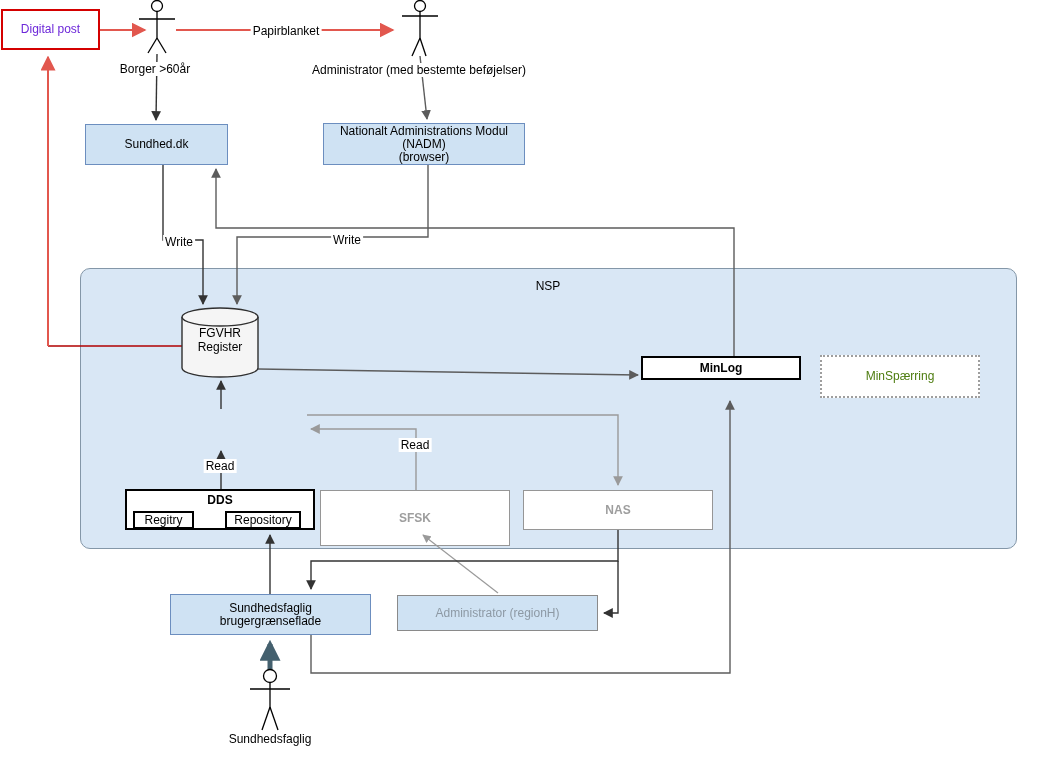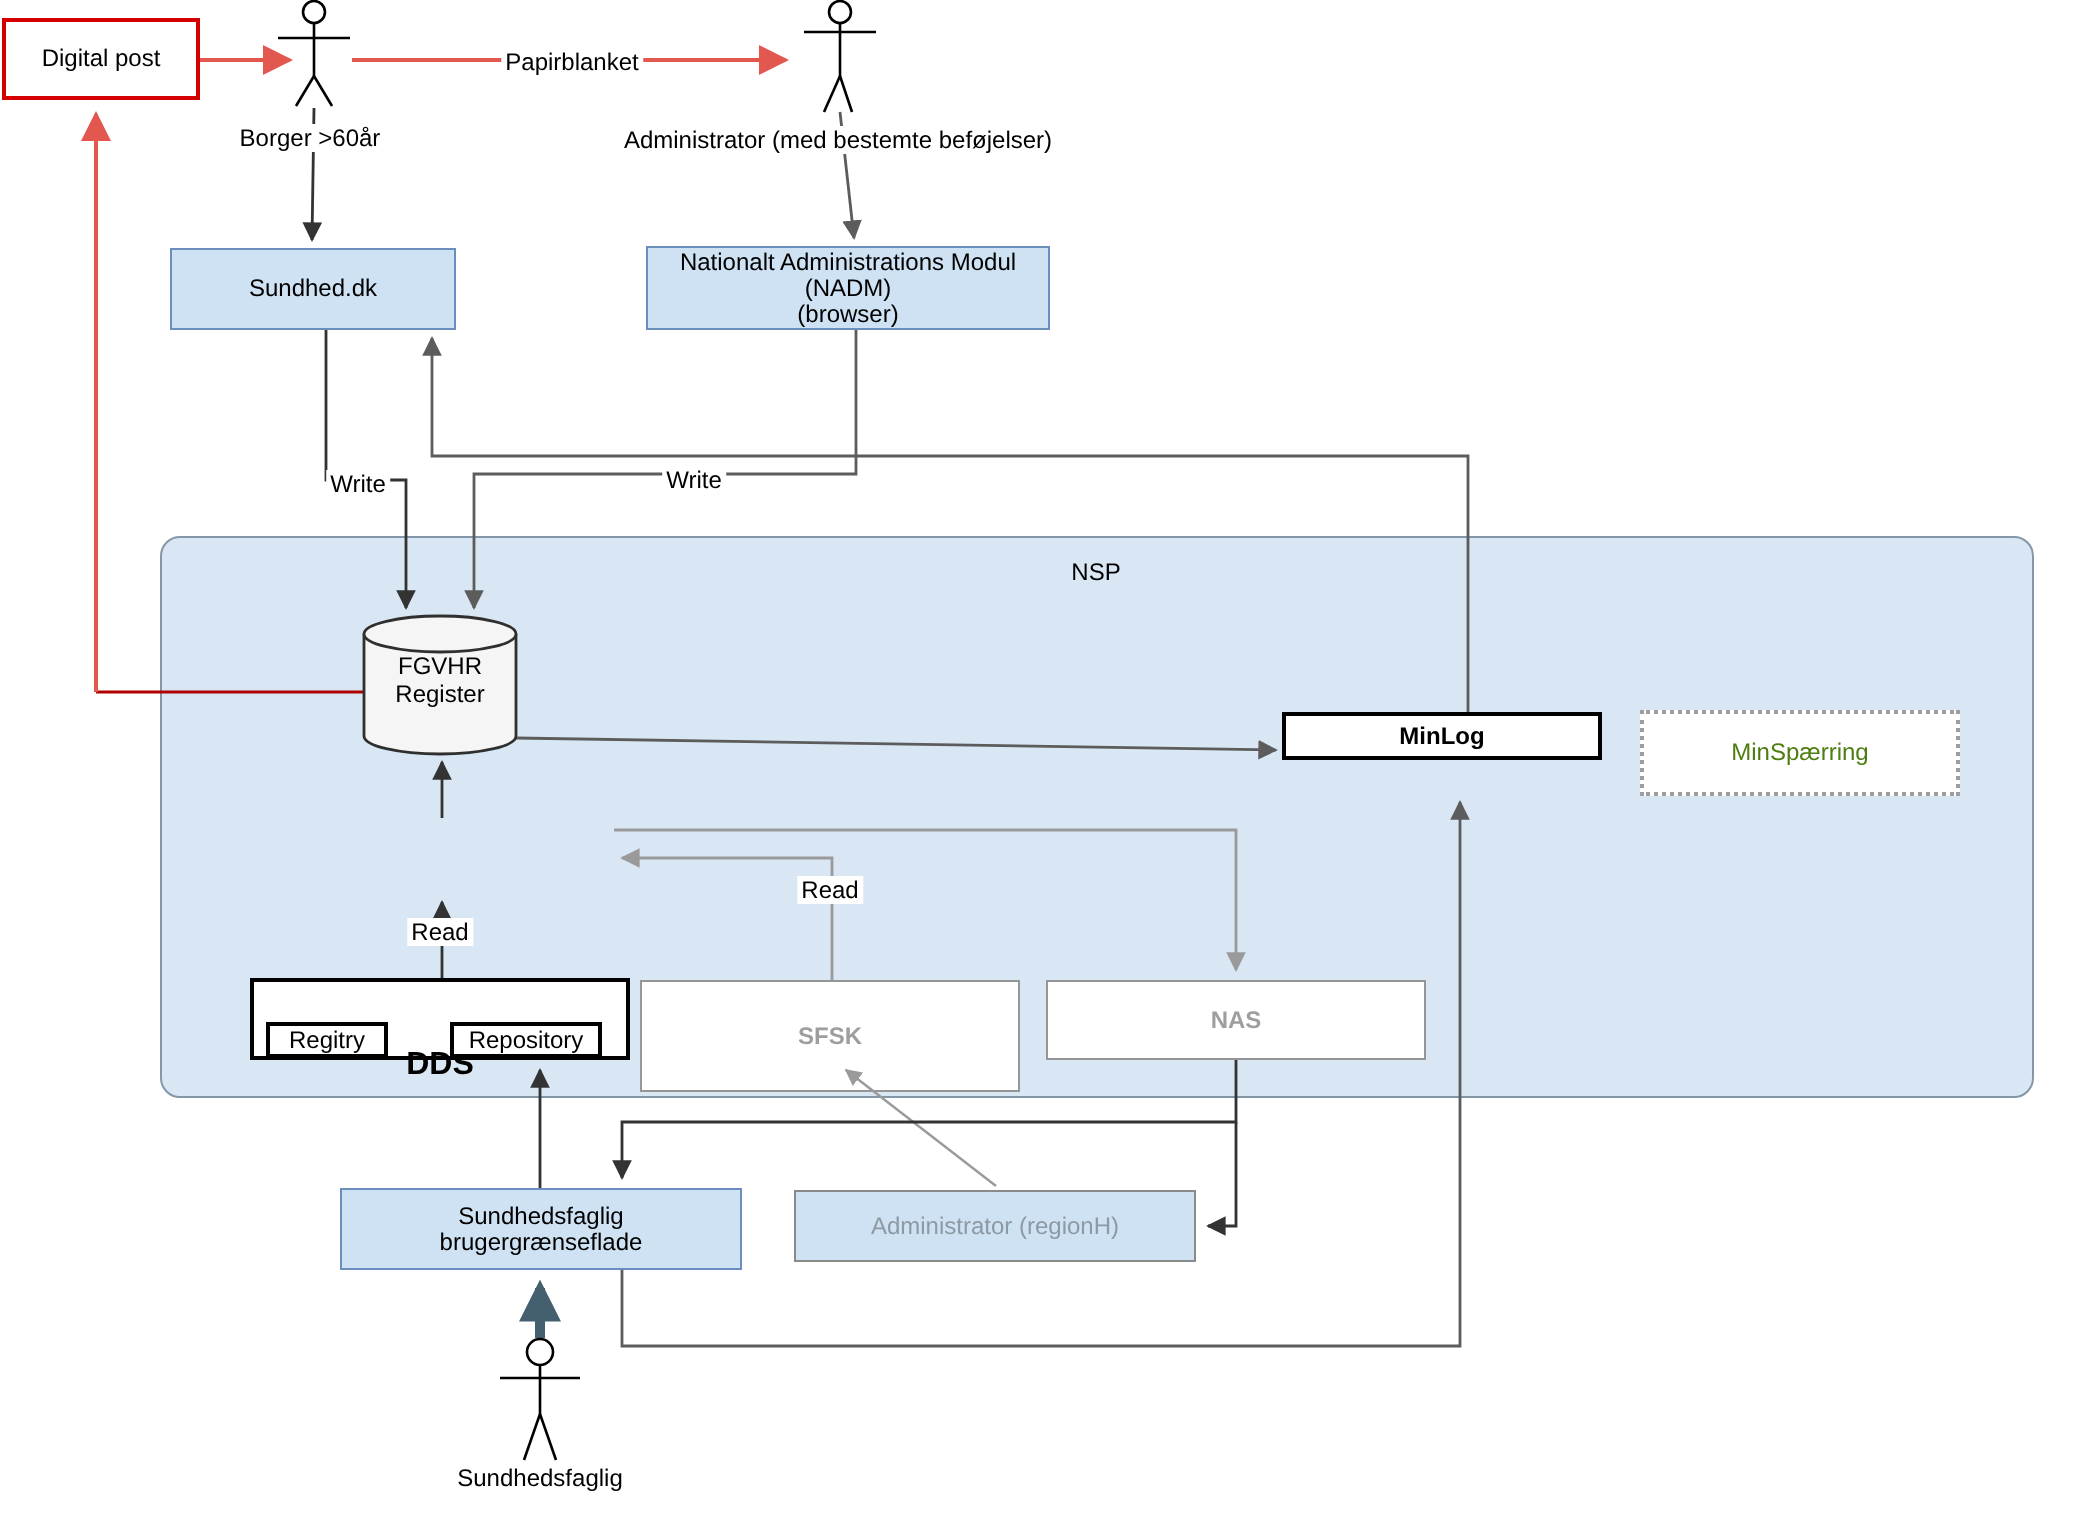--- a/index.html
+++ b/index.html
@@ -7,30 +7,30 @@
           font-family:"Liberation Sans",sans-serif;color:#000;}
   .box{position:absolute;box-sizing:border-box;display:flex;flex-direction:column;
        align-items:center;justify-content:center;text-align:center;font-size:12px;line-height:13px;}
   .blue{background:#cfe2f3;border:1px solid #6c8ebf;}
   .blue-gray{background:#cfe2f3;border:1px solid #8a8a8a;color:#8d99a4;}
   .white-bold{background:#fff;border:2px solid #000;font-weight:bold;}
   .white-gray{background:#fff;border:1.5px solid #969696;color:#9e9e9e;font-weight:bold;}
   .dotted{background:#fff;border:2px dotted #9e9e9e;color:#4d7c0f;}
   .nsp{position:absolute;left:80px;top:268px;width:937px;height:281px;background:#d9e7f5;
        border:1.3px solid #8497a8;border-radius:10px;box-sizing:border-box;}
-  .digital-post{background:#fff;border:2.5px solid #d40000;color:#000000;}
+  .digital-post{background:#fff;border:2.5px solid #d40000;color:#6d28d9;}
   .lbl{position:absolute;transform:translate(-50%,-50%);background:#fff;padding:0 2px;
        font-size:12px;line-height:14px;white-space:nowrap;}
   .lbl-plain{background:transparent;}
   svg.wires{position:absolute;left:0;top:0;pointer-events:none;}
   .cyl-text{position:absolute;left:182px;top:326px;width:76px;text-align:center;
             font-size:12px;line-height:14px;}
   .sub{position:absolute;background:#fff;border:2px solid #000;box-sizing:border-box;
        display:flex;align-items:center;justify-content:center;font-size:12px;font-weight:normal;}
-  .dds-title{position:absolute;top:3px;left:0;width:100%;text-align:center;font-weight:bold;font-size:16px;margin-top:32px;}
+  .dds-title{position:absolute;top:3px;left:0;width:100%;text-align:center;font-weight:bold;font-size:12px;}
 </style>
 </head>
 <body>
 
 <div class="canvas">
 
   <div class="nsp"></div>
 
   <div class="box digital-post" style="left:1px;top:9px;width:99px;height:41px;">
     <span>Digital post</span>

